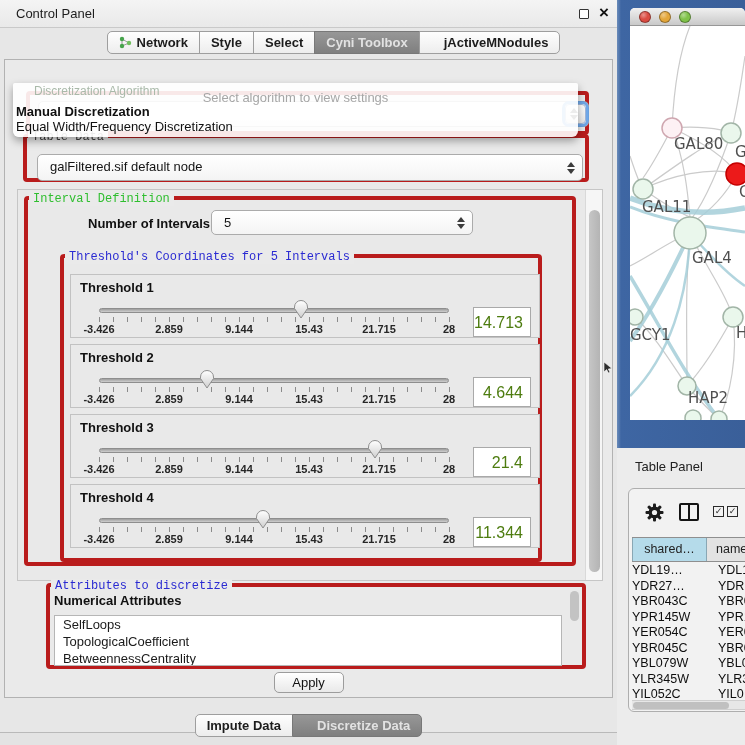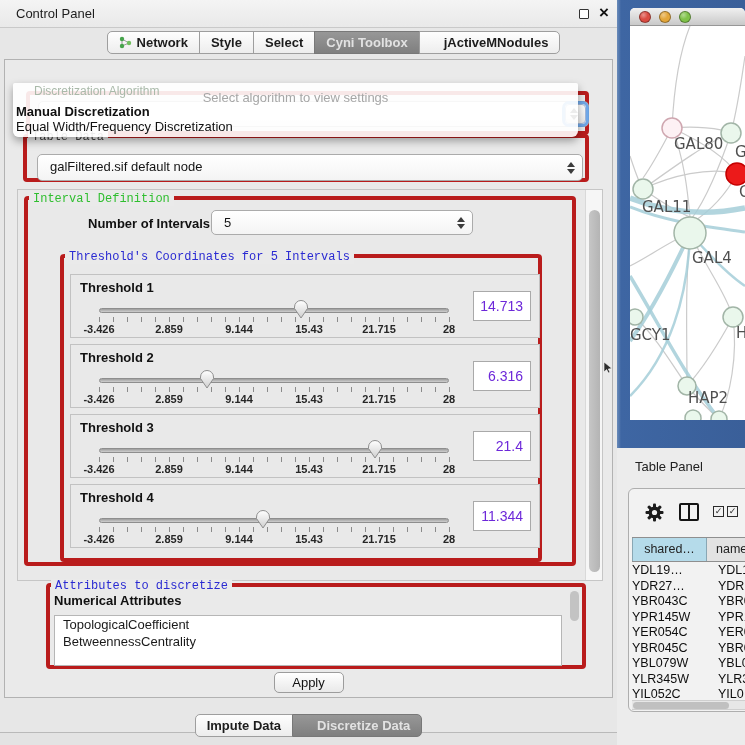--- a/index.html
+++ b/index.html
@@ -88,22 +88,22 @@
     border:1px solid #c2c2c2; background:#e9e9e9; }
   .th-rows { position:absolute; left:0; top:16px; }
   .th-label { position:absolute; left:9px; top:5px; font-size:13px; font-weight:bold; color:#111; }
   .track { position:absolute; left:28px; top:33px; width:350px; height:5px;
     background:linear-gradient(#9d9d9d,#cfcfcf); border:1px solid #8e8e8e; border-radius:3px; }
   .thumb { position:absolute; top:25px; width:18px; height:20px; }
   .ticks { position:absolute; left:28px; top:42px; width:351px; height:5px;
     background:repeating-linear-gradient(to right,#8a8a8a 0 1px,transparent 1px 14px); }
   .tlabels { position:absolute; left:0; top:48px; width:100%; height:12px; }
   .tlabels span { position:absolute; transform:translateX(-50%); font-size:11px; font-weight:bold; color:#262626; }
-  .th-value { position:absolute; right:8px; top:16px; width:58px; height:30px;
-    background:#fff; border:1px solid #a9a9a9; font-size:14px; color:#6d28d9;
+  .th-value { position:absolute; right:8px; top:32px; width:58px; height:30px;
+    background:#fff; border:1px solid #a9a9a9; font-size:16px; color:#4d7c0f;
     text-align:right; padding:6px 7px 0 0; }
 
   
   #attr-group { left:41px; top:523px; width:540px; height:86px; }
   #numattr-label { position:absolute; left:4px; top:6px; font-size:13px; font-weight:bold; color:#111; }
   #attr-list { position:absolute; left:4px; top:28px; width:508px; height:51px;
     background:#fff; border:1px solid #b6b6b6; overflow:hidden; }
   .attr-item { font-size:13px; color:#1a1a1a; padding-left:8px; line-height:17px; white-space:nowrap; }
   #list-vthumb { position:absolute; right:3px; top:4px; width:9px; height:30px;
     background:#c3c3c3; border-radius:5px; }
@@ -269,21 +269,21 @@
     </svg>
     <div class="ticks"></div>
     <div class="tlabels">
                   <span style="left: 28px;">-3.426</span>
                   <span style="left: 98px;">2.859</span>
                   <span style="left: 168px;">9.144</span>
                   <span style="left: 238px;">15.43</span>
                   <span style="left: 308px;">21.715</span>
                   <span style="left: 378px;">28</span>
                 </div>
-    <div class="th-value">6.316</div>
+    <div class="th-value">4.644</div>
   </div>
 
   <div class="th-row">
     <span class="th-label">Threshold 3</span>
     <div class="track"></div>
     <svg class="thumb" width="18" height="20" viewBox="0 0 18 20" style="left: 295.494px;">
       <path d="M2.5 8.5 L2.5 7 A6.5 6.5 0 0 1 15.5 7 L15.5 8.5 L9 18 Z" fill="url(#thumbGrad)" stroke="#8f8f8f" stroke-width="1"></path>
     </svg>
     <div class="ticks"></div>
     <div class="tlabels">
@@ -319,20 +319,21 @@
       </div>
       <div id="v-scrollbar">
         <div id="v-thumb"></div>
       </div>
     </div>
 
     <div id="attr-group" class="group">
       <span class="gtitle gt-blue">Attributes to discretize</span>
       <span id="numattr-label">Numerical Attributes</span>
       <div id="attr-list">
+          <div class="attr-item">SelfLoops</div>
           <div class="attr-item">TopologicalCoefficient</div>
           <div class="attr-item">BetweennessCentrality</div>
         </div>
       <div id="list-vthumb"></div>
     </div>
 
     <div id="apply-btn">Apply</div>
   </div>
 
   <div id="bottom-tabs" class="tabstrip">

